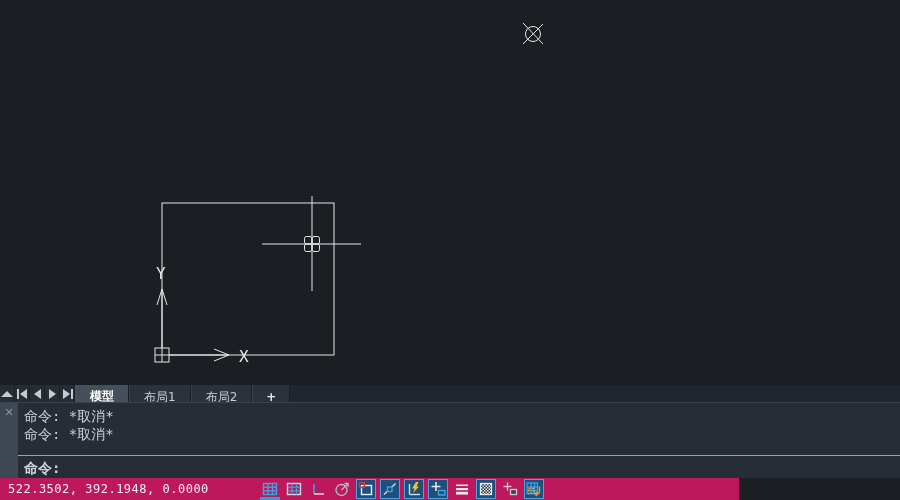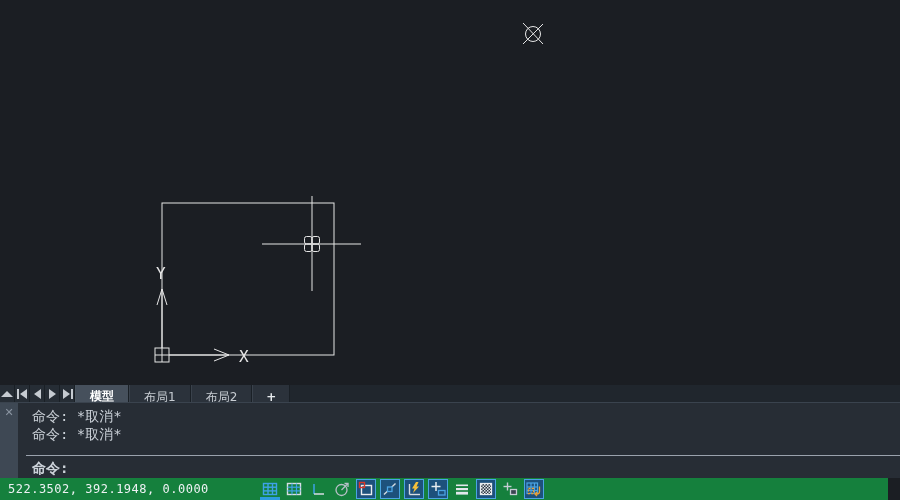--- a/index.html
+++ b/index.html
@@ -24,28 +24,28 @@
   .tab.plus { padding:0 13px; color:#e8ecef; font-weight:bold; }
 
   
   .cmd { position:absolute; left:0; top:402px; width:900px; height:76px;
          background:#272d35; border-top:1px solid #3a434e; display:flex; }
   .cmd-grip { width:18px; background:#3e4854; display:flex; justify-content:center;
               align-items:flex-start; padding-top:4px; }
   .cmd-close { color:#8b95a2; font-size:11px; line-height:11px; cursor:pointer;
                font-family:"DejaVu Sans", sans-serif; }
   .cmd-main { flex:1; display:flex; flex-direction:column;
-              font-family:"DejaVu Sans Mono", monospace; color:#ccd2d9;margin-left:8px; }
+              font-family:"DejaVu Sans Mono", monospace; color:#ccd2d9; }
   .cmd-history { flex:1; padding:4px 6px 0 6px; font-size:14px; line-height:18px;
                  border-bottom:1px solid #9aa2ad; }
   .cmd-prompt  { height:22px; padding:3px 6px 0 6px; font-size:14px; line-height:18px;font-weight:bold; }
 
   
-  .status { position:absolute; left:0; top:478px; width:888px; height:22px;
-            background:#15803d; display:flex; align-items:center; }
+  .status { position:absolute; left:0; top:478px; width:739px; height:22px;
+            background:#be185d; display:flex; align-items:center; }
   .coords { margin-left:8px; font-family:"DejaVu Sans Mono", monospace; font-size:12px;
             color:#eef1f4; letter-spacing:0.5px; white-space:nowrap; }
   .togglebar { position:absolute; left:260px; top:0; height:22px; display:flex;
                align-items:center; gap:4px; }
   .sticon { position:relative; width:20px; height:20px; display:flex; align-items:center;
             justify-content:center; cursor:pointer; }
   .sticon.on { background:#1d517c; border:1px solid #4aa4e4; }
   .sticon.uline::after { content:""; position:absolute; left:0; right:0; bottom:-1px;
                          height:3px; background:#2d9ddd; }
 </style>

